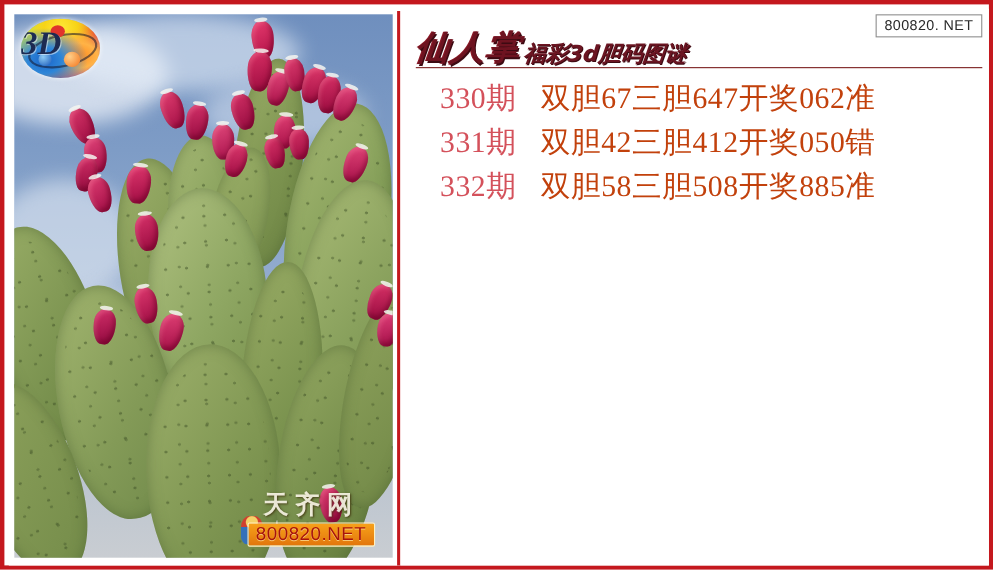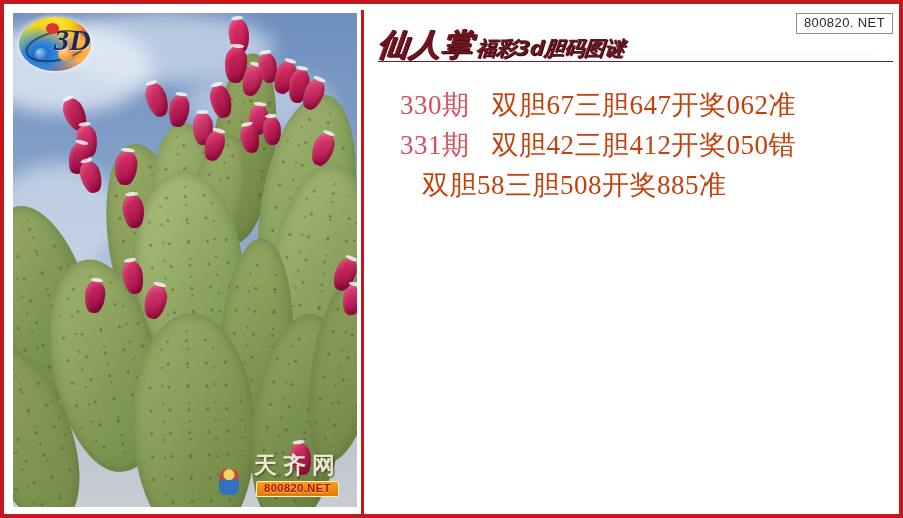--- a/index.html
+++ b/index.html
@@ -111,21 +111,21 @@
     position: absolute;
     left: 8%; top: 26%;
     width: 84%; height: 48%;
     border: 2px solid rgba(20,20,40,0.55);
     border-radius: 50%;
     transform: rotate(-12deg);
   }
   .logo .glyph {
     position: absolute;
     left: 0; right: 0; top: 8px;
-    text-align: right;
+    text-align: left;
     font-family: "Liberation Serif", serif;
     font-size: 30px;
     font-weight: bold;
     font-style: italic;
     color: #1d2b52;
     text-shadow: 1px 1px 0 rgba(255,255,255,0.5);
     line-height: 1;
   }
   .logo .dot-red {
     position: absolute;
@@ -165,22 +165,22 @@
     text-shadow: 1px 1px 2px rgba(60,45,10,0.8);
   }
   .watermark .wm-url {
     margin-top: 4px;
     display: inline-block;
     padding: 1px 7px 2px 7px;
     background: linear-gradient(#f7a11a, #e2760c);
     border: 1px solid #fff0c0;
     border-radius: 2px;
     font-family: "Liberation Sans", sans-serif;
-    font-size: 11px;
-    font-weight: bold;
+    font-size: 17px;
+    font-weight: normal;
     letter-spacing: .5px;
     color: #a8130b;
     text-shadow: 0 1px 0 rgba(255,230,160,0.7);
   }
   .wm-mascot {
     position: absolute;
     right: 118px; bottom: 12px;
     width: 20px; height: 26px;
     background:
       radial-gradient(circle at 50% 22%, #ffd86b 0 5px, transparent 6px),
@@ -240,21 +240,21 @@
     border: 1px solid #8e8e8e;
     font-family: "Liberation Sans", sans-serif;
     font-size: 13px;
     color: #2a2a2a;
     letter-spacing: .4px;
     line-height: 1.1;
     white-space: nowrap;
   }
 
   .rows {
-    margin-top: 30px;
+    margin-top: 14px;
     padding-left: 22px;
   }
   .row {
     display: flex;
     align-items: baseline;
     font-size: 27px;
     line-height: 1;
     margin-bottom: 13px;
     color: #d8545d;
     white-space: nowrap;
@@ -357,20 +357,21 @@
       <div class="rows">
         <div class="row">
           <span class="issue">330期</span>
           <span class="body">双胆67三胆647开奖062准</span>
         </div>
         <div class="row">
           <span class="issue">331期</span>
           <span class="body">双胆42三胆412开奖050错</span>
         </div>
         <div class="row">
+          <span class="issue">332期</span>
           <span class="body">双胆58三胆508开奖885准</span>
         </div>
       </div>
 
     </div>
 
   </div>
 </div>
 
 </body></html>

